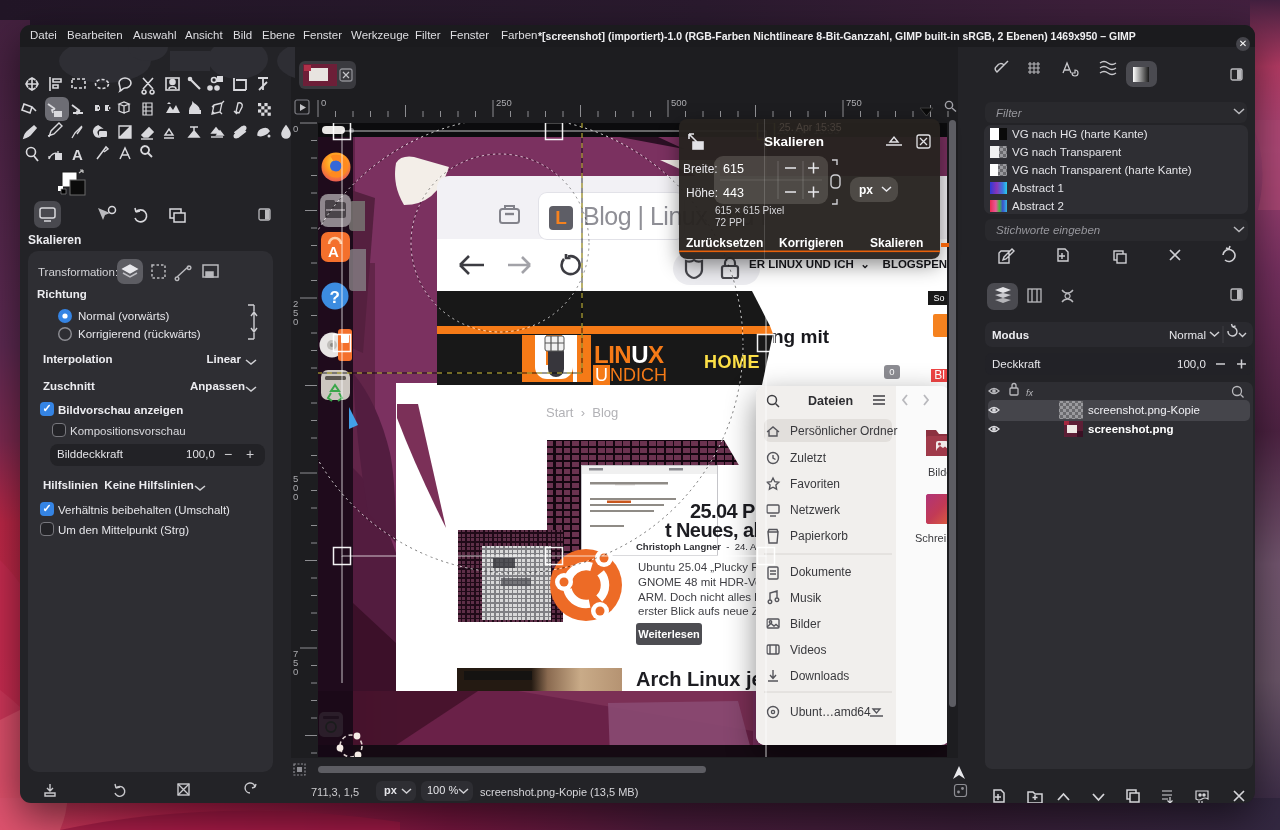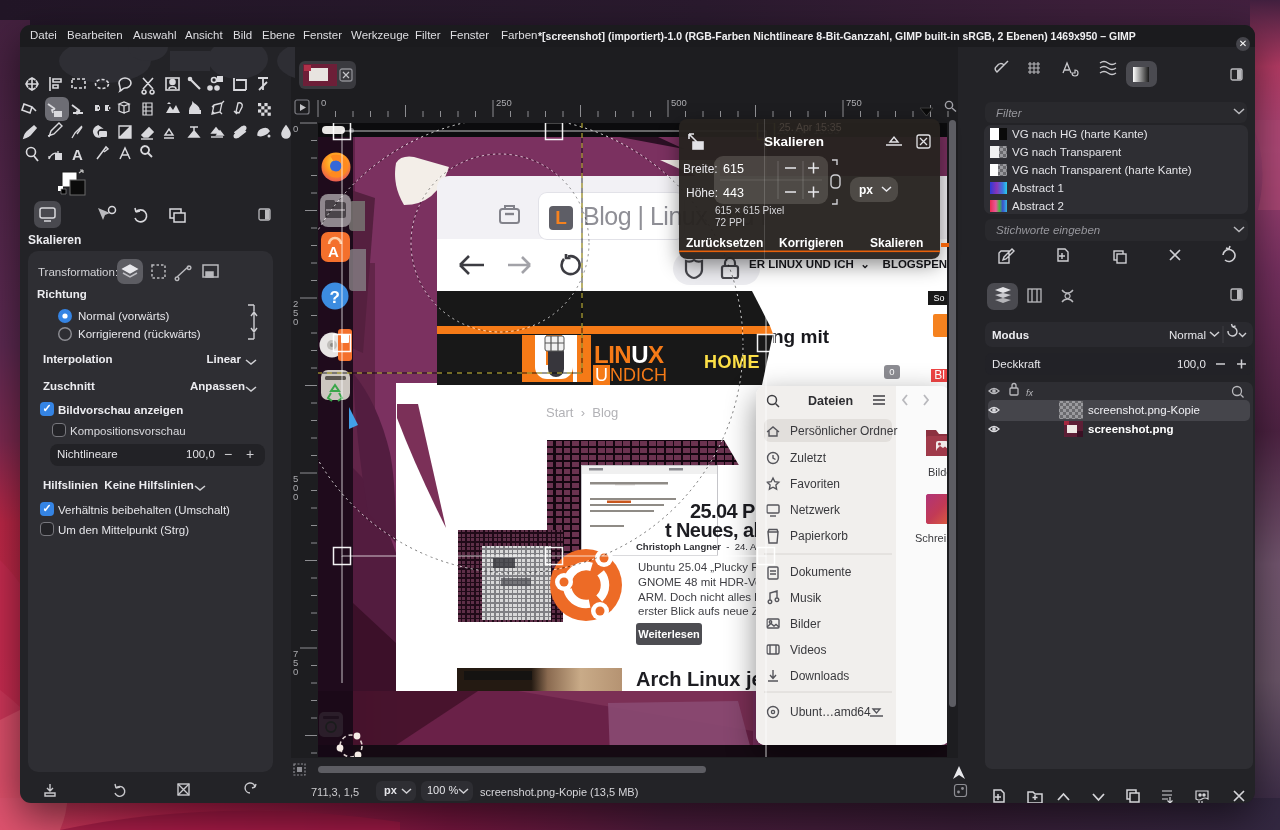--- a/index.html
+++ b/index.html
@@ -225,21 +225,21 @@
       <path d="M2,3 l5,4 5,-4" stroke="#cfcfd3" stroke-width="1.6" fill="none"></path>
     </svg>
 <svg class="abs" width="14" height="10" style="left:244px;top:384px">
       <path d="M2,3 l5,4 5,-4" stroke="#cfcfd3" stroke-width="1.6" fill="none"></path>
     </svg>
 <div class="abs chk1" style="left:40px;top:402px"></div>
 <div class="abs" style="left:58px;top:404px;font-size:11.5px;font-weight:bold;color:#ececf0">Bildvorschau anzeigen</div>
 <div class="abs chk0" style="left:52px;top:423px"></div>
 <div class="abs" style="left:70px;top:425px;font-size:11.5px;color:#dadade">Kompositionsvorschau</div>
 <div class="abs" style="left:50px;top:444px;width:215px;height:22px;background:#222226;border-radius:8px"></div>
-<div class="abs" style="left:57px;top:448px;font-size:11.5px;color:#e2e2e6">Nichtlineare</div>
+<div class="abs" style="left:57px;top:448px;font-size:11.5px;color:#e2e2e6">Bilddeckkraft</div>
 <div class="abs" style="left:186px;top:448px;font-size:11.5px;color:#e2e2e6">100,0</div>
 <div class="abs" style="left:224px;top:446px;font-size:14px;color:#cfcfd3">−</div>
 <div class="abs" style="left:246px;top:446px;font-size:14px;color:#cfcfd3">+</div>
 <div class="abs" style="left:43px;top:479px;font-size:11.5px;font-weight:bold;color:#ececf0">Hilfslinien&nbsp;&nbsp;<span style="font-weight:bold">Keine Hilfslinien</span></div>
 <svg class="abs" width="14" height="10" style="left:193px;top:483px">
       <path d="M2,3 l5,4 5,-4" stroke="#cfcfd3" stroke-width="1.6" fill="none"></path>
     </svg>
 <div class="abs chk1" style="left:40px;top:502px"></div>
 <div class="abs" style="left:58px;top:504px;font-size:11.5px;color:#e6e6ea">Verhältnis beibehalten (Umschalt)</div>
 <div class="abs chk0" style="left:40px;top:522px"></div>

